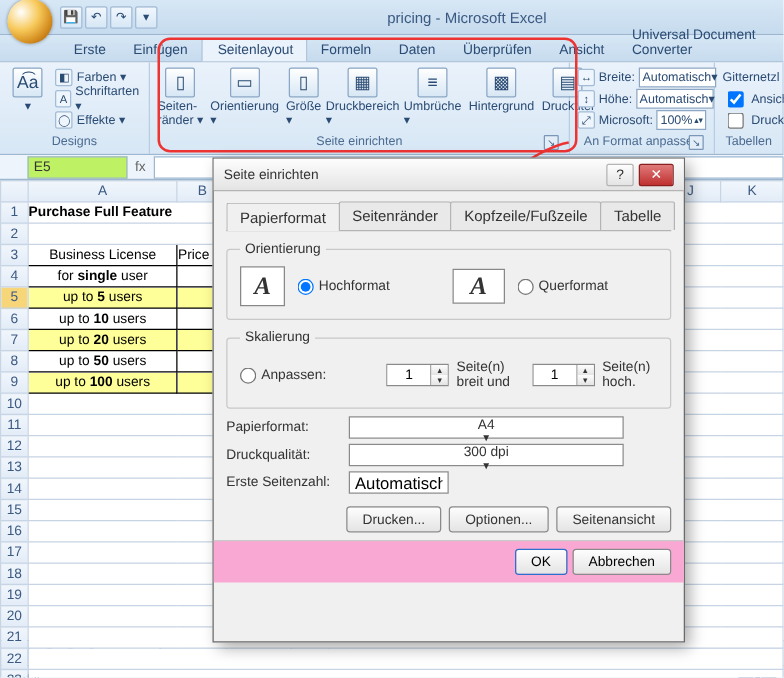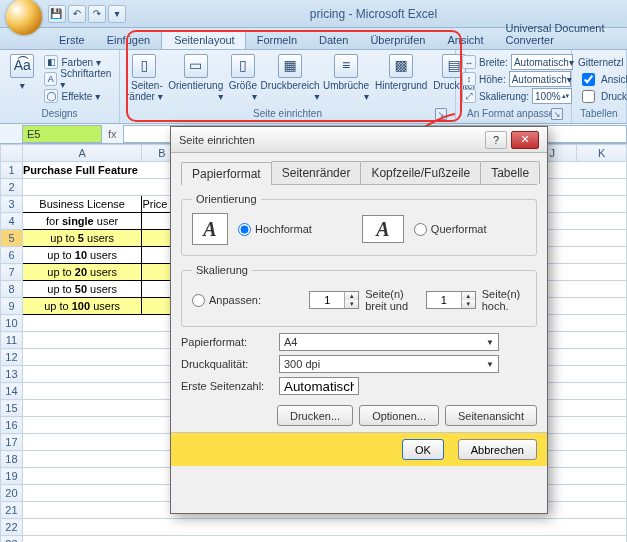--- a/index.html
+++ b/index.html
@@ -16,21 +16,21 @@
   .tabs { height: 22px; background: linear-gradient(#d7e7f5,#c6dbee); display: flex; align-items: flex-end; padding-left: 48px; gap: 0; border-bottom: 1px solid #9db7d1; }
   .tab { padding: 3px 10px 3px; color: #2a4b73; cursor: pointer; border: 1px solid transparent; border-bottom: none; border-radius: 3px 3px 0 0; font-size:11px;}
   .tab.active { background: #eaf2fb; border-color: #9db7d1; padding-left: 12px; }
 
   
   .ribbon { height: 74px; background: linear-gradient(#eaf2fb,#d7e7f5); border-bottom: 1px solid #9db7d1; display: flex; font-size: 10px; position: relative; }
   .group { border-right: 1px solid #b8cde3; padding: 4px 6px 2px; display: flex; flex-direction: column; position: relative; }
   .group-body { flex: 1; display: flex; align-items: flex-start; gap: 6px; }
   .group-label { text-align: center; color: #4b6b91; font-size: 10px; padding-top: 1px; height: 14px; position:relative;}
   .launcher { position: absolute; right: 2px; bottom: 1px; width: 12px; height: 12px; border: 1px solid #7a97b8; border-radius: 1px; font-size: 8px; display: flex; align-items: center; justify-content: center; color: #4b6b91; background:#e2edf8; cursor:pointer;}
-  .vbtn { display: flex; flex-direction: column; align-items: center; gap: 2px; width: 54px; color: #2a4b73; cursor:pointer; text-align:right; line-height:1.1;}
+  .vbtn { display: flex; flex-direction: column; align-items: center; gap: 2px; width: 54px; color: #2a4b73; cursor:pointer; text-align:left; line-height:1.1;}
   .vbtn .ico { width: 24px; height: 24px; border: 1px solid #8aa6c4; border-radius: 2px; background: linear-gradient(#fff,#d7e7f5); display:flex;align-items:center;justify-content:center;font-size:14px;}
   .mini { display: flex; flex-direction: column; gap: 1px; color:#2a4b73;}
   .mini-row { display:flex; align-items:center; gap:3px; height:16px; cursor:pointer;}
   .mini-row .mi { width:14px; height:14px; border:1px solid #a3bcd6; border-radius:2px; background:#eef5fc; font-size:9px; display:flex;align-items:center;justify-content:center;}
   .mini-row select, .size-combo { height:16px; font-size:10px; border:1px solid #8aa6c4; background:#fff; }
 
   
   .red-hl { position:absolute; border:2px solid #e33; border-radius:10px; pointer-events:none; z-index:20;}
   svg.arrow { position:absolute; z-index:25; pointer-events:none; }
 
@@ -76,26 +76,26 @@
   .page-ic { width:36px; height:32px; border:1px solid #888; background:#fff; position:relative; display:flex;align-items:center;justify-content:center;}
   .page-ic.land { width:42px; height:28px;}
   .page-ic::after { content:"A"; font-family:"Times New Roman",serif; font-size:20px; font-weight:bold; font-style:italic;}
   .radio { display:flex; align-items:center; gap:4px; cursor:pointer;}
   .radio input { margin:0;}
   .row { display:flex; align-items:center; gap:6px; margin:4px 0;}
   .spin { display:inline-flex; border:1px solid #8a8a8a; height:18px; background:#fff;}
   .spin input { width:34px; border:none; text-align:center; font-size:11px; padding:0;}
   .spin .ar { width:14px; display:flex; flex-direction:column;}
   .spin .ar div { flex:1; border-left:1px solid #aaa; font-size:7px; display:flex;align-items:center;justify-content:center; cursor:pointer; background:linear-gradient(#fdfdfd,#e4e4e4);}
-  .combo { width:220px; height:18px; border:1px solid #8a8a8a; background:#fff; display:flex; align-items:center; padding:0 4px; justify-content:space-between; cursor:pointer;}
+  .combo { width:220px; height:18px; border:1px solid #8a8a8a; background:#fff; display:flex; align-items:center; padding:0 4px; cursor:pointer;flex-direction:column;}
   .combo .dd { font-size:8px; color:#333;}
   .lbl { width:92px; display:inline-block;}
   .txtfield { width:80px; height:18px; border:1px solid #8a8a8a; background:#fff; padding:0 4px;}
   .dlg-btns-top { display:flex; justify-content:flex-end; gap:6px; margin-top:10px;}
-  .dlg-btns-bot { height:34px; border-top:1px solid #c8c8c8; background:#fde047; display:flex; justify-content:flex-end; align-items:center; gap:14px; padding:0 10px;}
+  .dlg-btns-bot { height:34px; border-top:1px solid #c8c8c8; background:#f9a8d4; display:flex; justify-content:flex-end; align-items:center; gap:4px; padding:0 10px;}
   .wbtn { height:21px; padding:0 12px; background:linear-gradient(#fdfdfd,#e4e4e4); border:1px solid #8a8a8a; border-radius:3px; font-size:11px; cursor:pointer; display:flex;align-items:center;}
 </style>
 </head>
 <body>
 
 <div class="titlebar">
   <div class="orb"></div>
   <div class="qat">
     <div class="qat-btn">💾</div>
     <div class="qat-btn">↶</div>
@@ -196,21 +196,21 @@
         <div class="mini-row">
             <span class="mi">↕</span>
             <span>Höhe:</span>
             <span class="size-combo" style="padding:0 2px;display:inline-flex;align-items:center;width:62px;justify-content:space-between">
               <span>Automatisch</span>
               <span>▾</span>
             </span>
           </div>
         <div class="mini-row">
             <span class="mi">⤢</span>
-            <span>Skalierung:</span>
+            <span>Microsoft:</span>
             <span class="size-combo" style="padding:0 2px;display:inline-flex;align-items:center;width:40px;justify-content:space-between">
               <span>100%</span>
               <span style="font-size:7px">▴▾</span>
             </span>
           </div>
       </div>
     </div>
     <div class="group-label"><span>An Format anpassen</span><div class="launcher">↘</div></div>
   </div>
 

